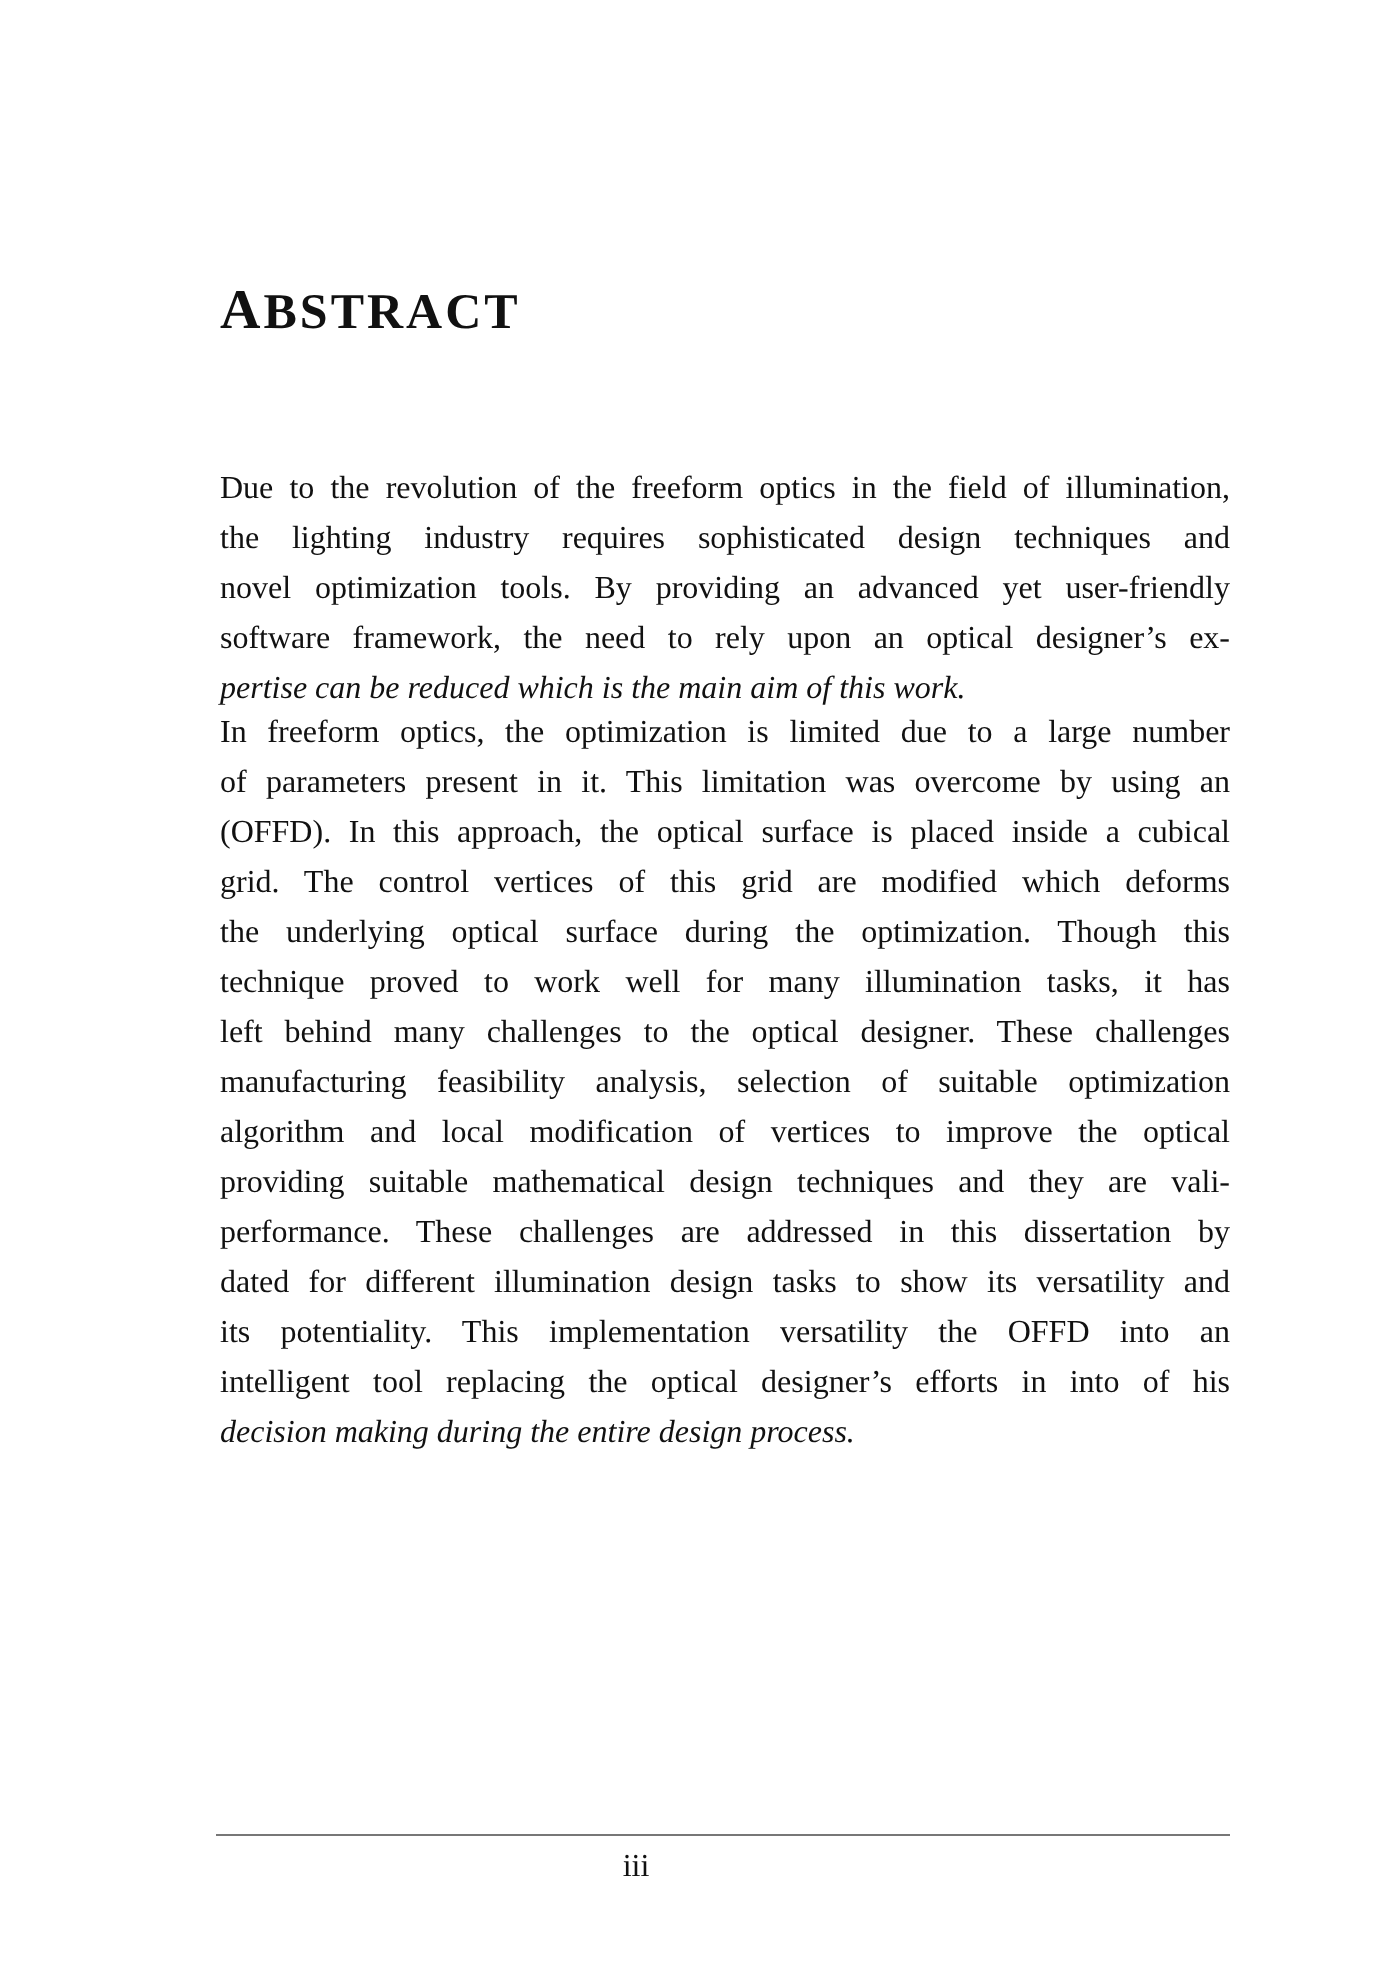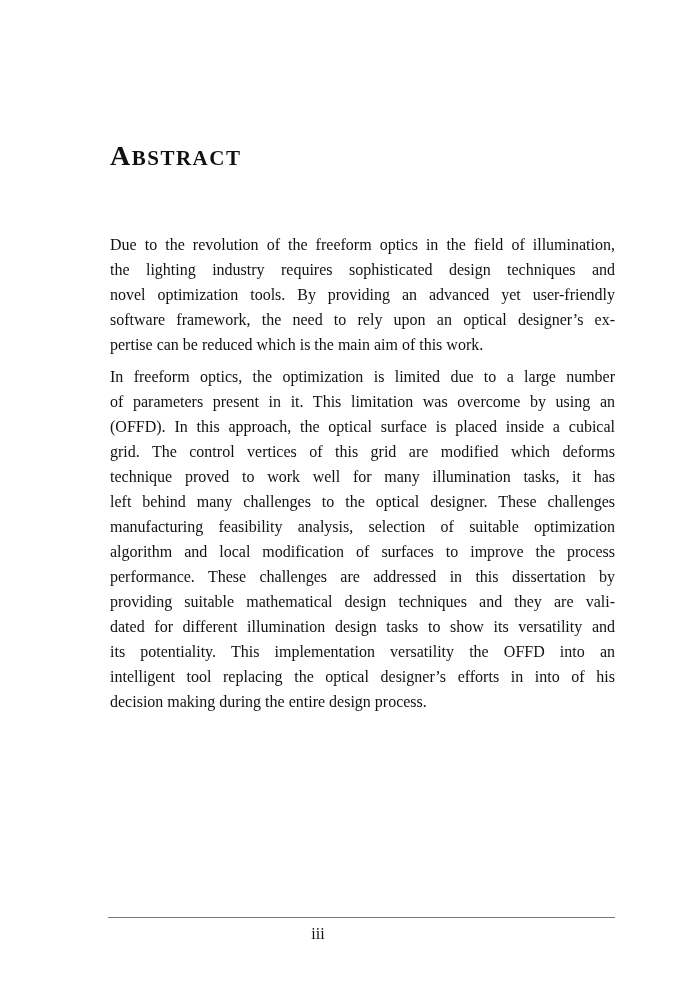--- a/index.html
+++ b/index.html
@@ -1,27 +1,27 @@
 <!DOCTYPE html>
 <html><head>
 <meta charset="utf-8">
 <style>
   html, body { margin: 0; padding: 0; background: #ffffff; }
   body { width: 699px; height: 992px; position: relative; overflow: hidden;
          font-family: "Liberation Serif", "DejaVu Serif", serif; color: #111111; }
   .heading { position: absolute; left: 110px; top: 140px; font-size: 28px; font-weight: bold;
              letter-spacing: 1.5px; color: #111; }
   .heading .big { font-size: 28px; }
-  .heading .small { font-size: 21px; }
+  .heading .small { font-size: 25px; }
   .para { position: absolute; left: 110px; width: 505px; }
   .line { display: block; height: 25px; line-height: 25px; font-size: 16px; white-space: nowrap;
           text-align: justify; text-align-last: justify; }
-  .line.last { text-align-last: left; }
+  .line.last { text-align-last: left; font-style: italic; }
   .p1 { top: 232px; }
-  .p2 { top: 364px; }
+  .p2 { top: 354px; }
   .rule { position: absolute; left: 108px; top: 917px; width: 507px; height: 0;
           border-top: 1px solid #777777; }
   .pagenum { position: absolute; left: 0; width: 636px; top: 925px; text-align: center;
              font-size: 16px; }
 </style>
 </head>
 <body>
 
 <div class="heading">
   <span class="big">A</span><span class="small">BSTRACT</span>
@@ -33,26 +33,27 @@
   <span class="line">novel optimization tools. By providing an advanced yet user-friendly</span>
   <span class="line">software framework, the need to rely upon an optical designer’s ex-</span>
   <span class="line last">pertise can be reduced which is the main aim of this work.</span>
 </div>
 
 <div class="para p2">
   <span class="line">In freeform optics, the optimization is limited due to a large number</span>
   <span class="line">of parameters present in it. This limitation was overcome by using an</span>
   <span class="line">(OFFD). In this approach, the optical surface is placed inside a cubical</span>
   <span class="line">grid.  The control vertices of this grid are modified which deforms</span>
+  <span class="line">the underlying optical surface during the optimization. Though this</span>
   <span class="line">technique proved to work well for many illumination tasks, it has</span>
   <span class="line">left behind many challenges to the optical designer. These challenges</span>
   <span class="line">manufacturing feasibility analysis, selection of suitable optimization</span>
-  <span class="line">algorithm and local modification of surfaces to improve the process</span>
+  <span class="line">algorithm and local modification of vertices to improve the optical</span>
+  <span class="line">providing suitable mathematical design techniques and they are vali-</span>
   <span class="line">performance. These challenges are addressed in this dissertation by</span>
-  <span class="line">providing suitable mathematical design techniques and they are vali-</span>
   <span class="line">dated for different illumination design tasks to show its versatility and</span>
   <span class="line">its potentiality. This implementation versatility the OFFD into an</span>
   <span class="line">intelligent tool replacing the optical designer’s efforts in into of his</span>
   <span class="line last">decision making during the entire design process.</span>
 </div>
 
 <div class="rule"></div>
 <div class="pagenum">iii</div>
 
 </body></html>

